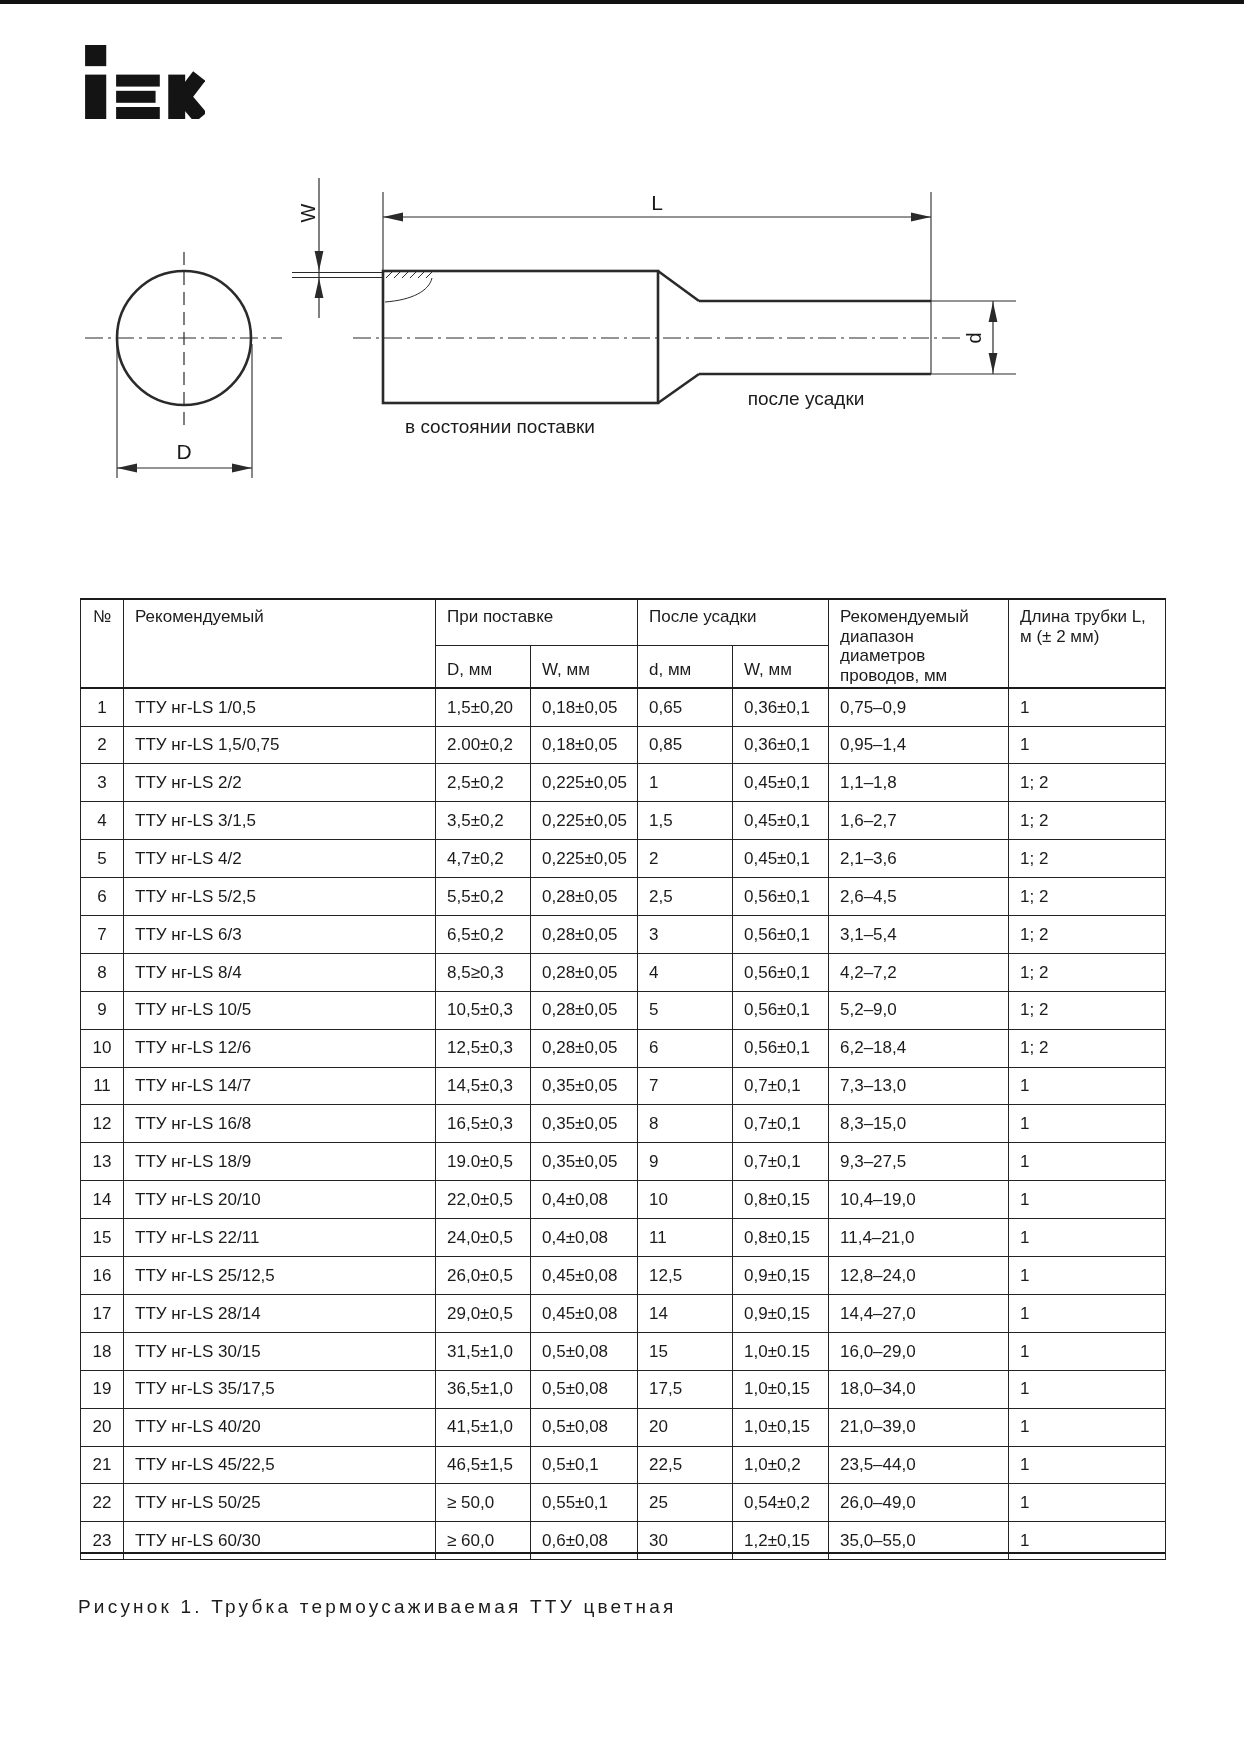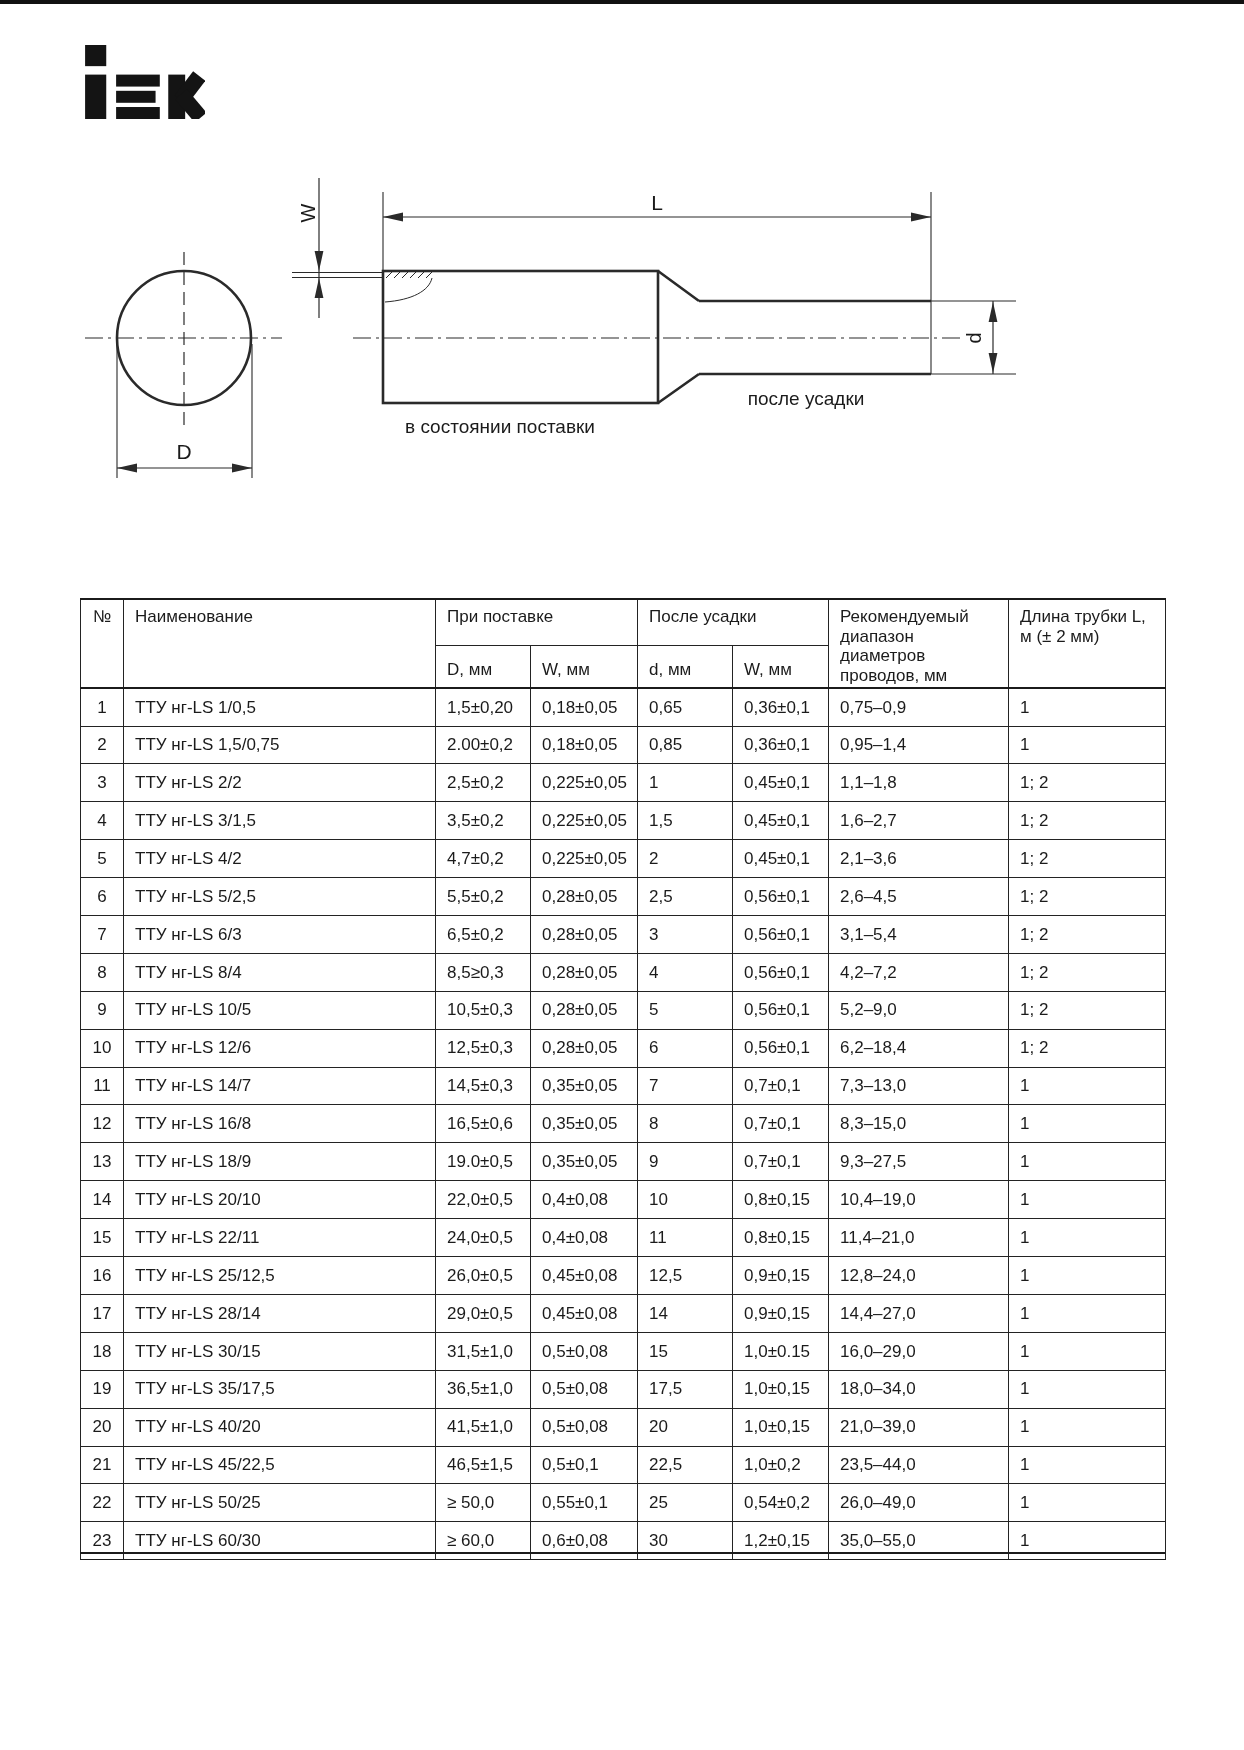--- a/index.html
+++ b/index.html
@@ -124,21 +124,21 @@
         <col style="width:95px">
         <col style="width:107px">
       <col style="width:95px">
         <col style="width:96px">
         <col style="width:180px">
         <col style="width:157px">
     </colgroup>
     <thead>
       <tr class="h1">
         <th class="c-num" rowspan="2">№</th>
-        <th rowspan="2">Наименование</th>
+        <th rowspan="2">Рекомендуемый</th>
         <th colspan="2">При поставке</th>
         <th colspan="2">После усадки</th>
         <th rowspan="2">Рекомендуемый диапазон диаметров проводов, мм</th>
         <th rowspan="2">Длина трубки L, м (± 2 мм)</th>
       </tr>
       <tr class="h2">
         <th>D, мм</th>
         <th>W, мм</th>
         <th>d, мм</th>
         <th>W, мм</th>
@@ -252,21 +252,21 @@
         <td>14,5±0,3</td>
         <td>0,35±0,05</td>
         <td>7</td>
         <td>0,7±0,1</td>
         <td>7,3–13,0</td>
         <td>1</td>
       </tr>
         <tr>
         <td class="c-num">12</td>
         <td>ТТУ нг-LS 16/8</td>
-        <td>16,5±0,6</td>
+        <td>16,5±0,3</td>
         <td>0,35±0,05</td>
         <td>8</td>
         <td>0,7±0,1</td>
         <td>8,3–15,0</td>
         <td>1</td>
       </tr>
         <tr>
         <td class="c-num">13</td>
         <td>ТТУ нг-LS 18/9</td>
         <td>19.0±0,5</td>
@@ -374,14 +374,15 @@
         <td>30</td>
         <td>1,2±0,15</td>
         <td>35,0–55,0</td>
         <td>1</td>
       </tr>
       </tbody>
   </table>
 
   <div class="bottom-rule"></div>
 
+  <div class="caption">Рисунок 1. Трубка термоусаживаемая ТТУ цветная</div>
 
 </div>
 
 </body></html>

